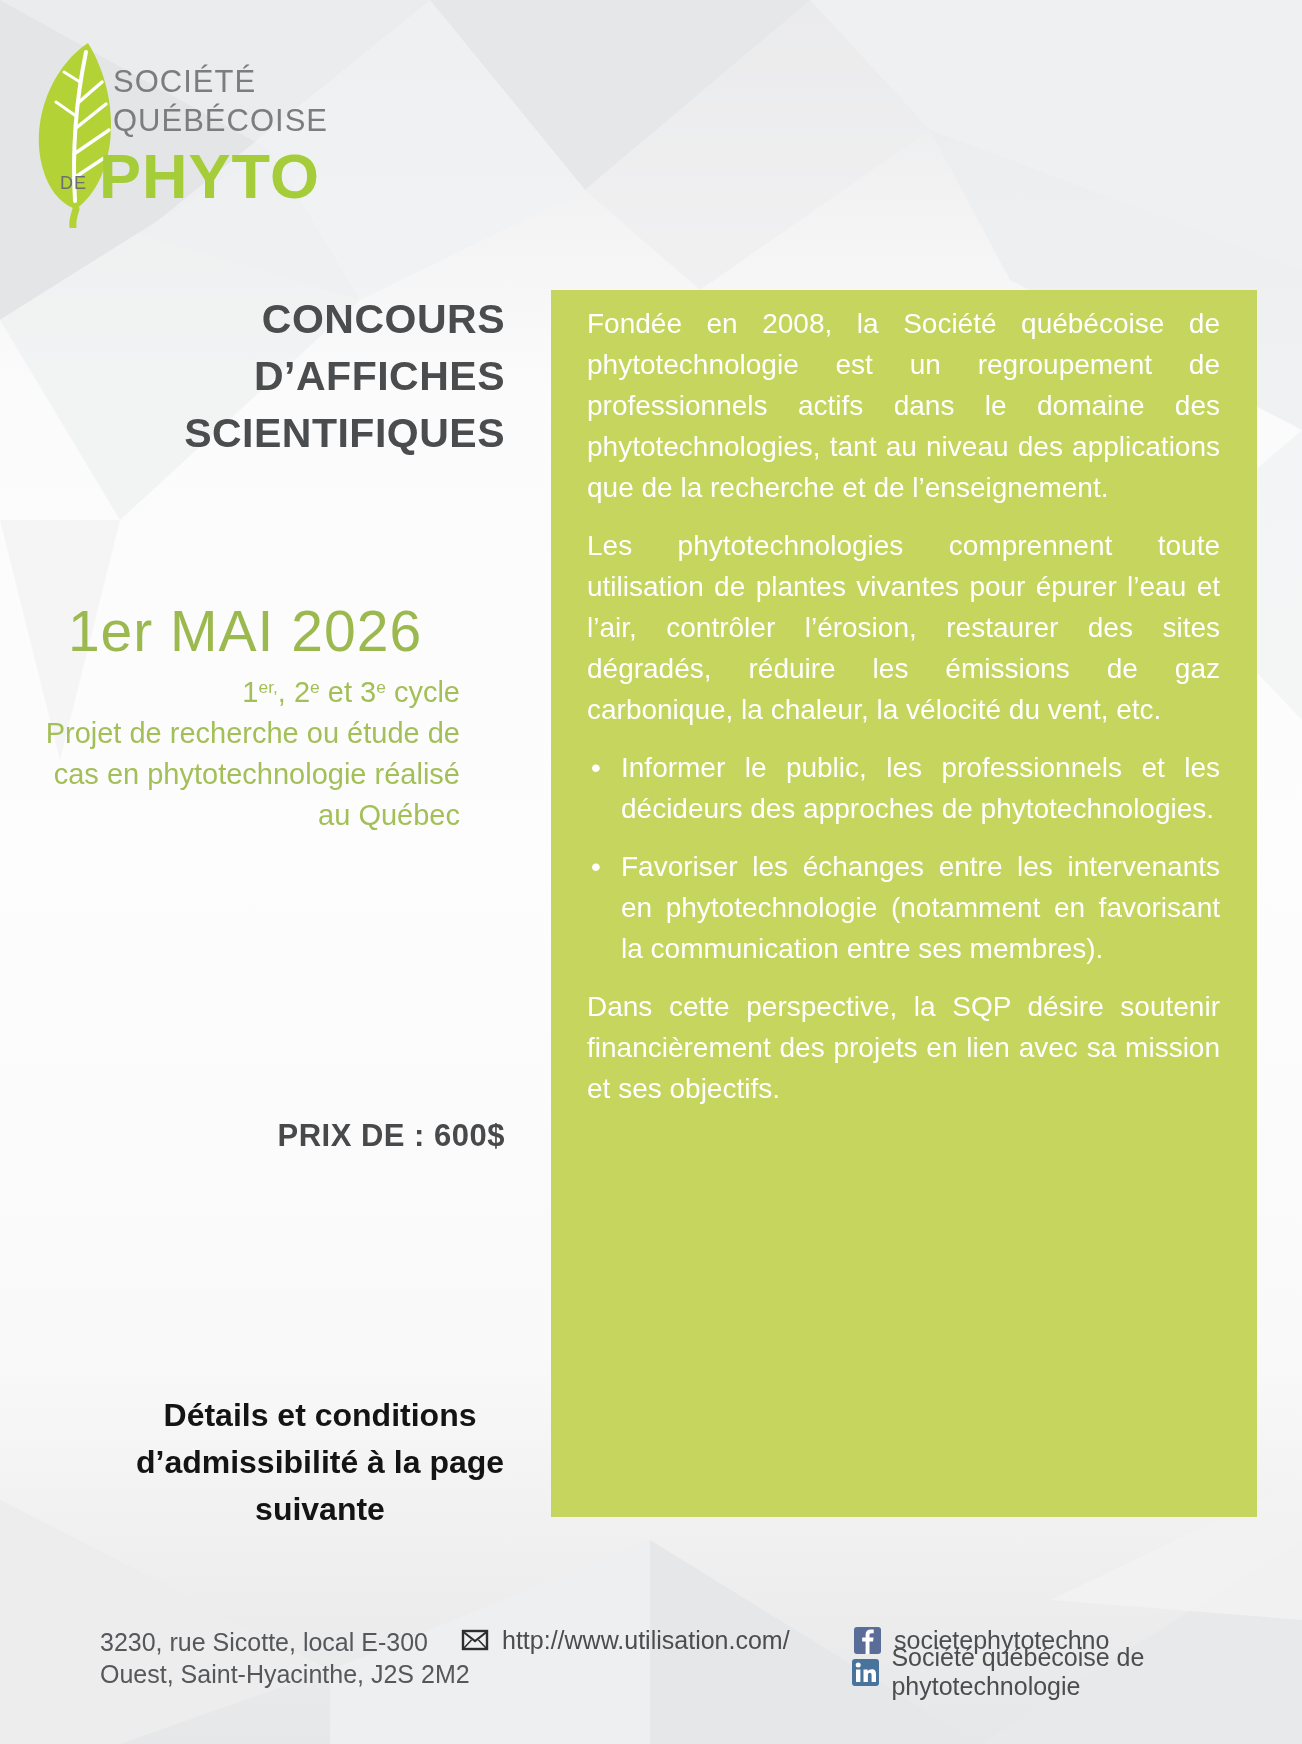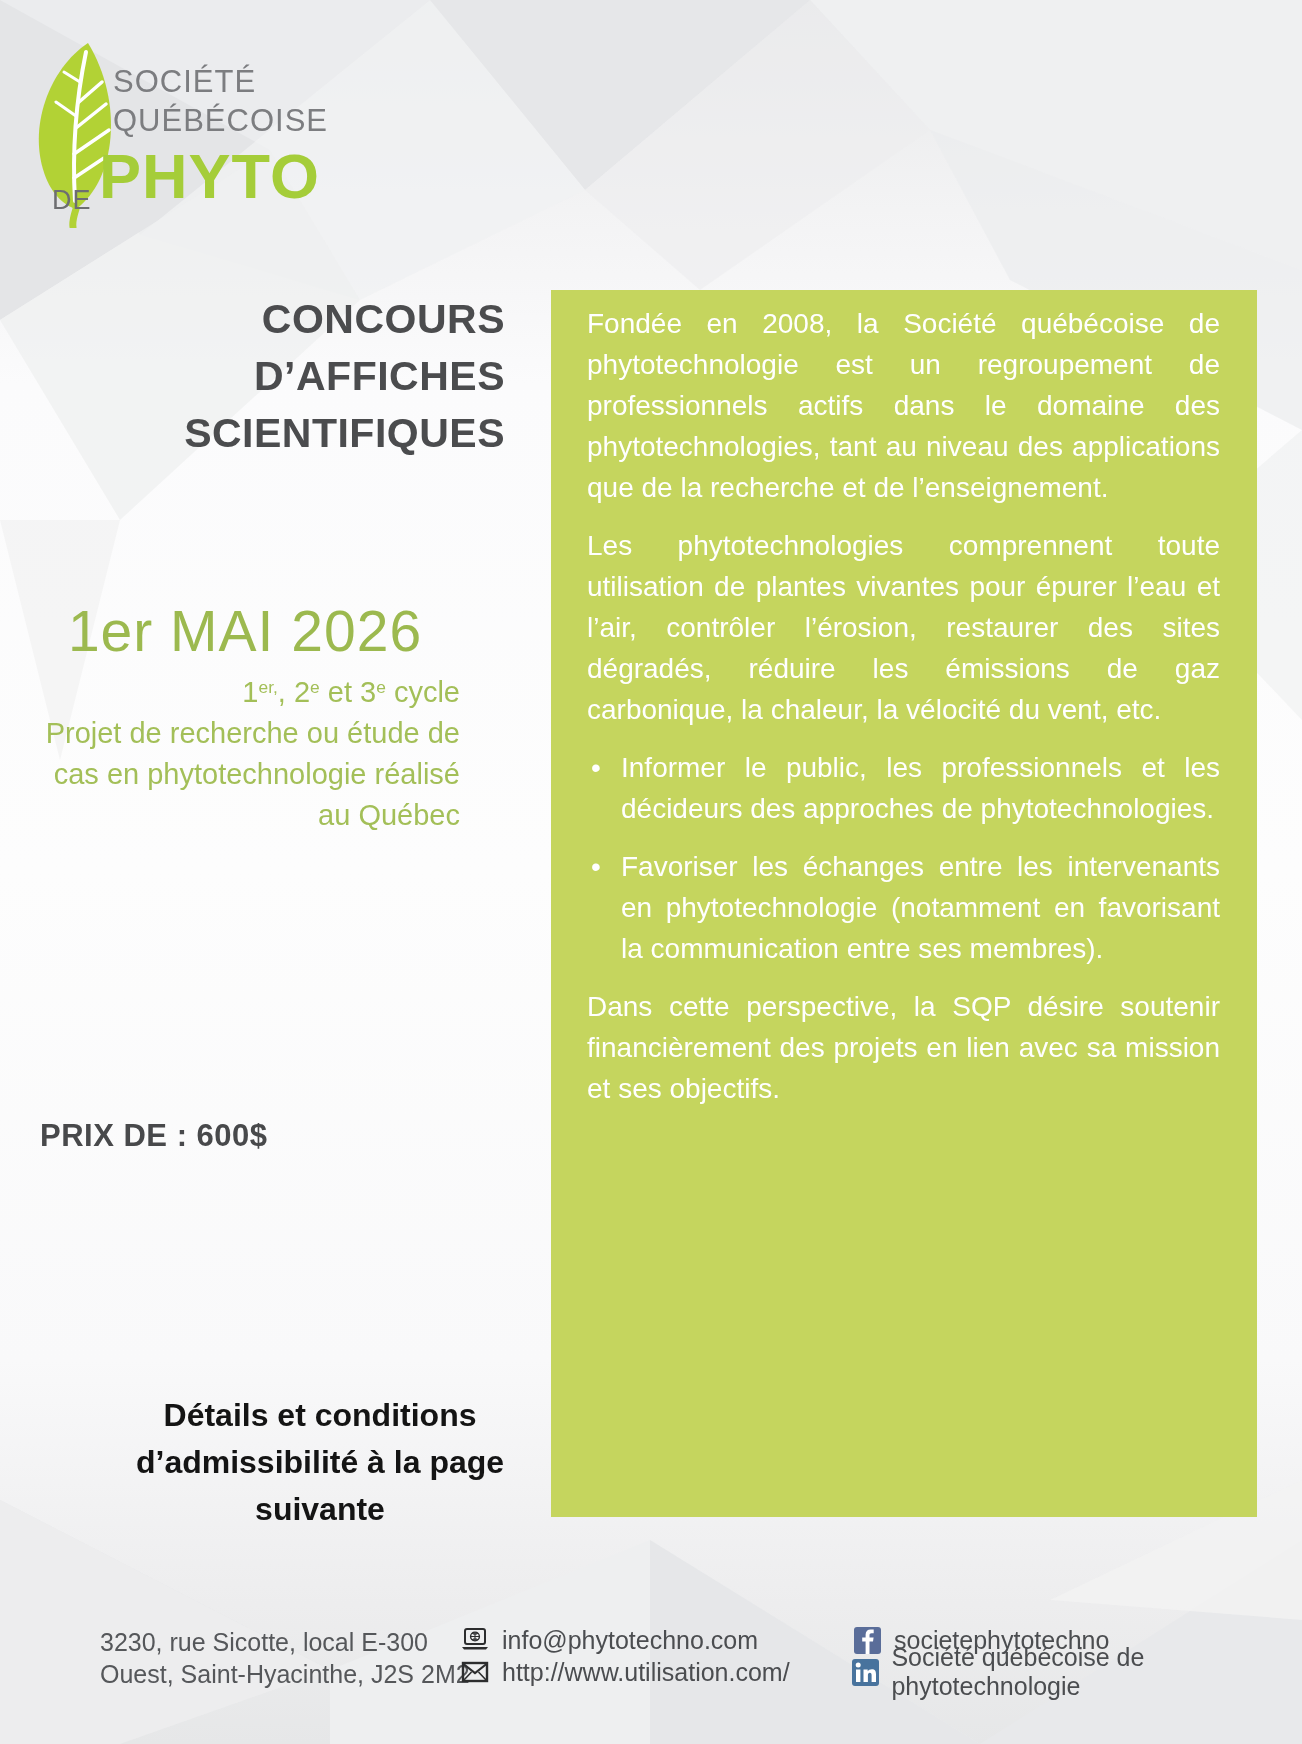--- a/index.html
+++ b/index.html
@@ -8,33 +8,33 @@
   .page{
     position:relative; width:1302px; height:1744px; margin:0 auto; overflow:hidden;
     background:linear-gradient(180deg,#e7e8e9 0%,#f3f3f4 12%,#fbfbfc 22%,#fdfdfd 50%,#f9f9fa 78%,#ededee 92%,#e6e7e8 100%);
   }
   svg.bg{ position:absolute; inset:0; z-index:0; }
   .z{ position:absolute; z-index:2; }
 
   
   .logo-soc{ left:113px; top:64px; font-size:31px; color:#7c7d80; letter-spacing:1px; }
   .logo-queb{ left:113px; top:103px; font-size:31px; color:#7c7d80; letter-spacing:1px; }
-  .logo-de{ left:52px; top:173px; font-size:27px; color:#6d6e71; letter-spacing:1px;margin-top:12px; }
+  .logo-de{ left:60px; top:173px; font-size:18px; color:#6d6e71; letter-spacing:1px; }
   .logo-phyto{ left:99px; top:140px; font-size:63px; font-weight:800; letter-spacing:1px; }
   .logo-tech{ left:256px; top:96px; font-size:69px; color:#6d6e71; font-weight:300; letter-spacing:3px; }
 
   
   .title{ left:40px; top:284px; width:465px; text-align:right;
           font-size:41px; font-weight:800; color:#4b4c4e; line-height:57px; letter-spacing:0.5px;margin-top:7px; }
   .dateblock{ left:30px; top:598px; width:430px; text-align:right; }
   .date{ font-size:57px; font-weight:400; color:#9cb94f; letter-spacing:1px;text-align:center; }
   .cycle{ font-size:29px; color:#a3bf58; margin-top:12px; }
   .cycle .sup{ font-size:60%; position:relative; top:-0.5em; }
   .subtitle{ font-size:29px; color:#a3bf58; line-height:41px; margin-top:4px; }
-  .prize{ left:40px; top:1118px; width:465px; text-align:left;
+  .prize{ left:40px; top:1118px; width:465px; text-align:right;
           font-size:31px; font-weight:800; color:#48494b; letter-spacing:0.5px; }
   .details{ left:120px; top:1392px; width:400px; text-align:center;
             font-size:32px; font-weight:800; color:#141414; line-height:47px; }
 
   
   .panel{ left:551px; top:290px; width:706px; height:1227px; background:#c5d55e;
           padding:13px 37px 0 36px; color:#ffffff; overflow:hidden; }
   .panel p{ font-size:28px; line-height:41px; text-align:justify; margin-bottom:17px; }
   .panel p.obj{ font-weight:800; font-size:29px; text-align:left; }
   .panel ul{ list-style:none; }
@@ -112,31 +112,20 @@
   </div>
 
   <div class="z addr">
     <div>3230, rue Sicotte, local E-300</div>
     <div>Ouest, Saint-Hyacinthe, J2S 2M2</div>
   </div>
 
   <div class="z fcol-contact">
     <div class="frow">
       <span class="icn">
-        <svg width="30" height="26" viewBox="0 0 30 26">
-          <rect x="5" y="2" width="20" height="15" rx="2" fill="none" stroke="#2c2d2e" stroke-width="2"></rect>
-          <circle cx="15" cy="9.5" r="4.4" fill="none" stroke="#2c2d2e" stroke-width="1.4"></circle>
-          <path d="M10.6 9.5 H19.4 M15 5.1 V13.9 M12 6 C13.8 7.4, 16.2 7.4, 18 6 M12 13 C13.8 11.6, 16.2 11.6, 18 13" fill="none" stroke="#2c2d2e" stroke-width="1.1"></path>
-          <path d="M2 20 H28 L26 22.5 H4 Z" fill="#2c2d2e"></path>
-        </svg>
-      </span>
-      <span class="ftext">info@phytotechno.com</span>
-    </div>
-    <div class="frow">
-      <span class="icn">
         <svg width="28" height="22" viewBox="0 0 28 22">
           <rect x="2" y="2" width="24" height="18" fill="none" stroke="#2c2d2e" stroke-width="2.4"></rect>
           <path d="M2.5 3 L14 12 L25.5 3" fill="none" stroke="#2c2d2e" stroke-width="2.2"></path>
           <path d="M2.5 19.5 L10.5 11 M25.5 19.5 L17.5 11" fill="none" stroke="#2c2d2e" stroke-width="1.6"></path>
         </svg>
       </span>
       <span class="ftext">http://www.utilisation.com/</span>
     </div>
   </div>
 

